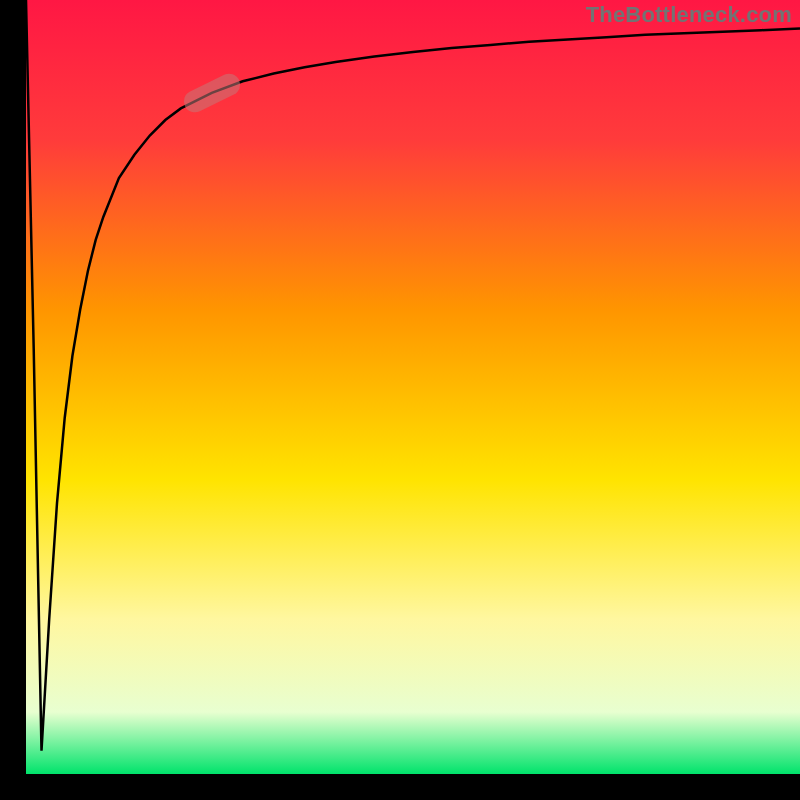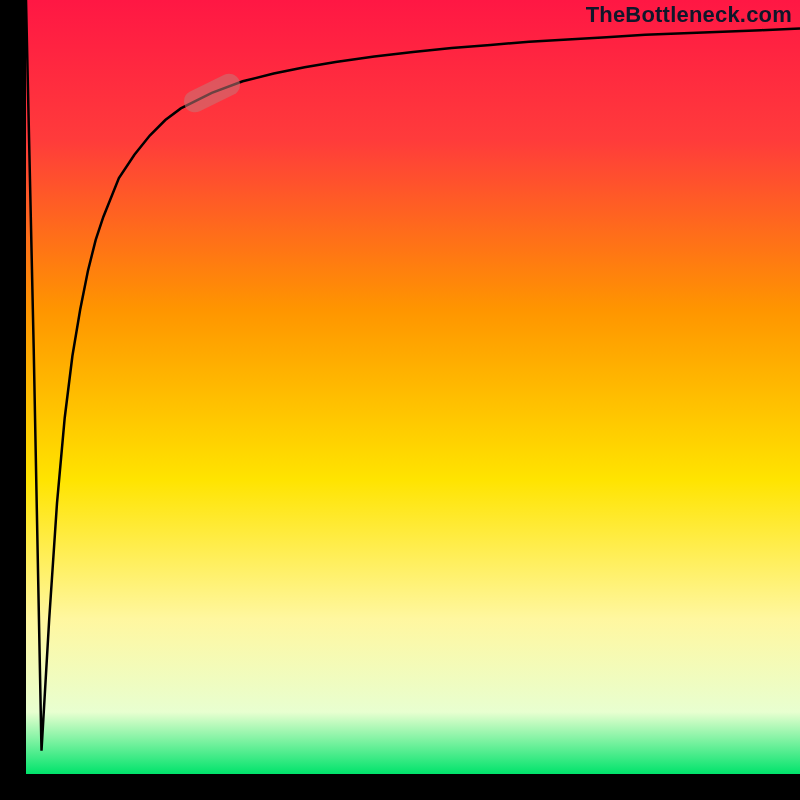--- a/index.html
+++ b/index.html
@@ -9,21 +9,21 @@
     width: 800px;
     height: 800px;
   }
   .watermark {
     position: absolute;
     top: 2px;
     right: 8px;
     font-family: Arial, Helvetica, sans-serif;
     font-size: 22px;
     font-weight: 600;
-    color: #0f172a;
+    color: #737373;
     letter-spacing: 0.2px;
     z-index: 10;
   }
   .left-strip {
     position: absolute;
     left: 0; top: 0;
     width: 26px; height: 800px;
     background: #000;
     z-index: 2;
   }

